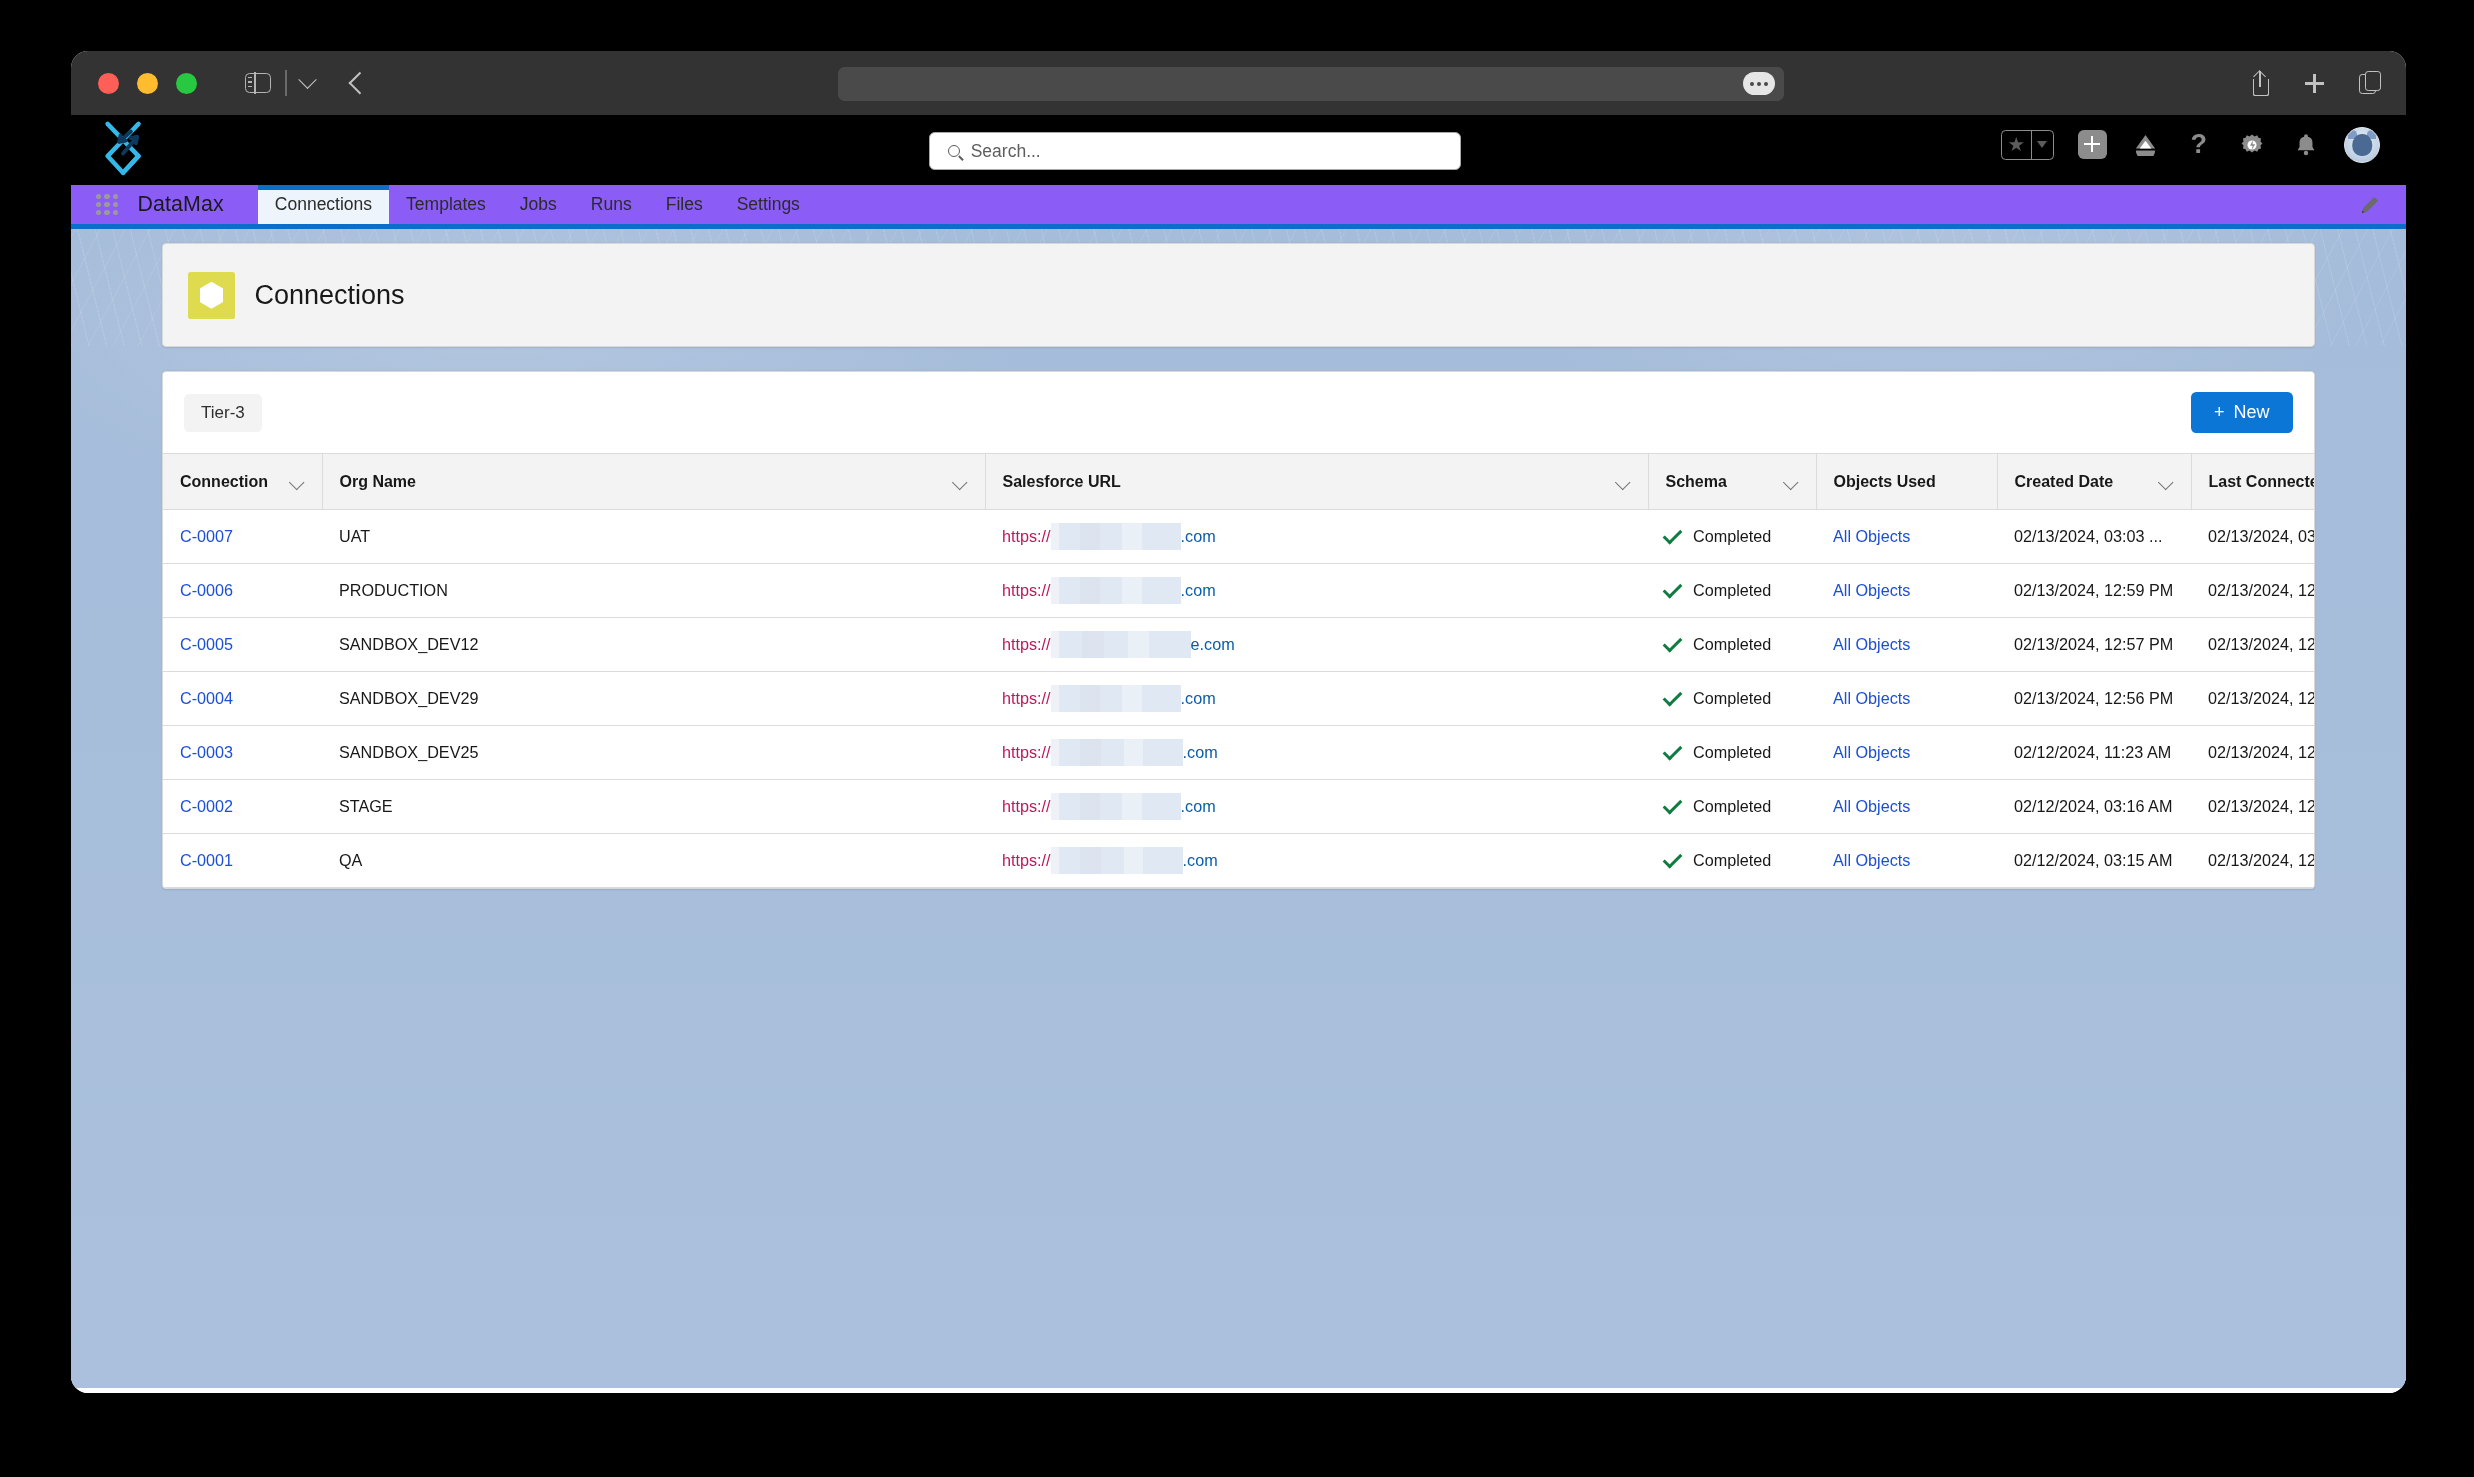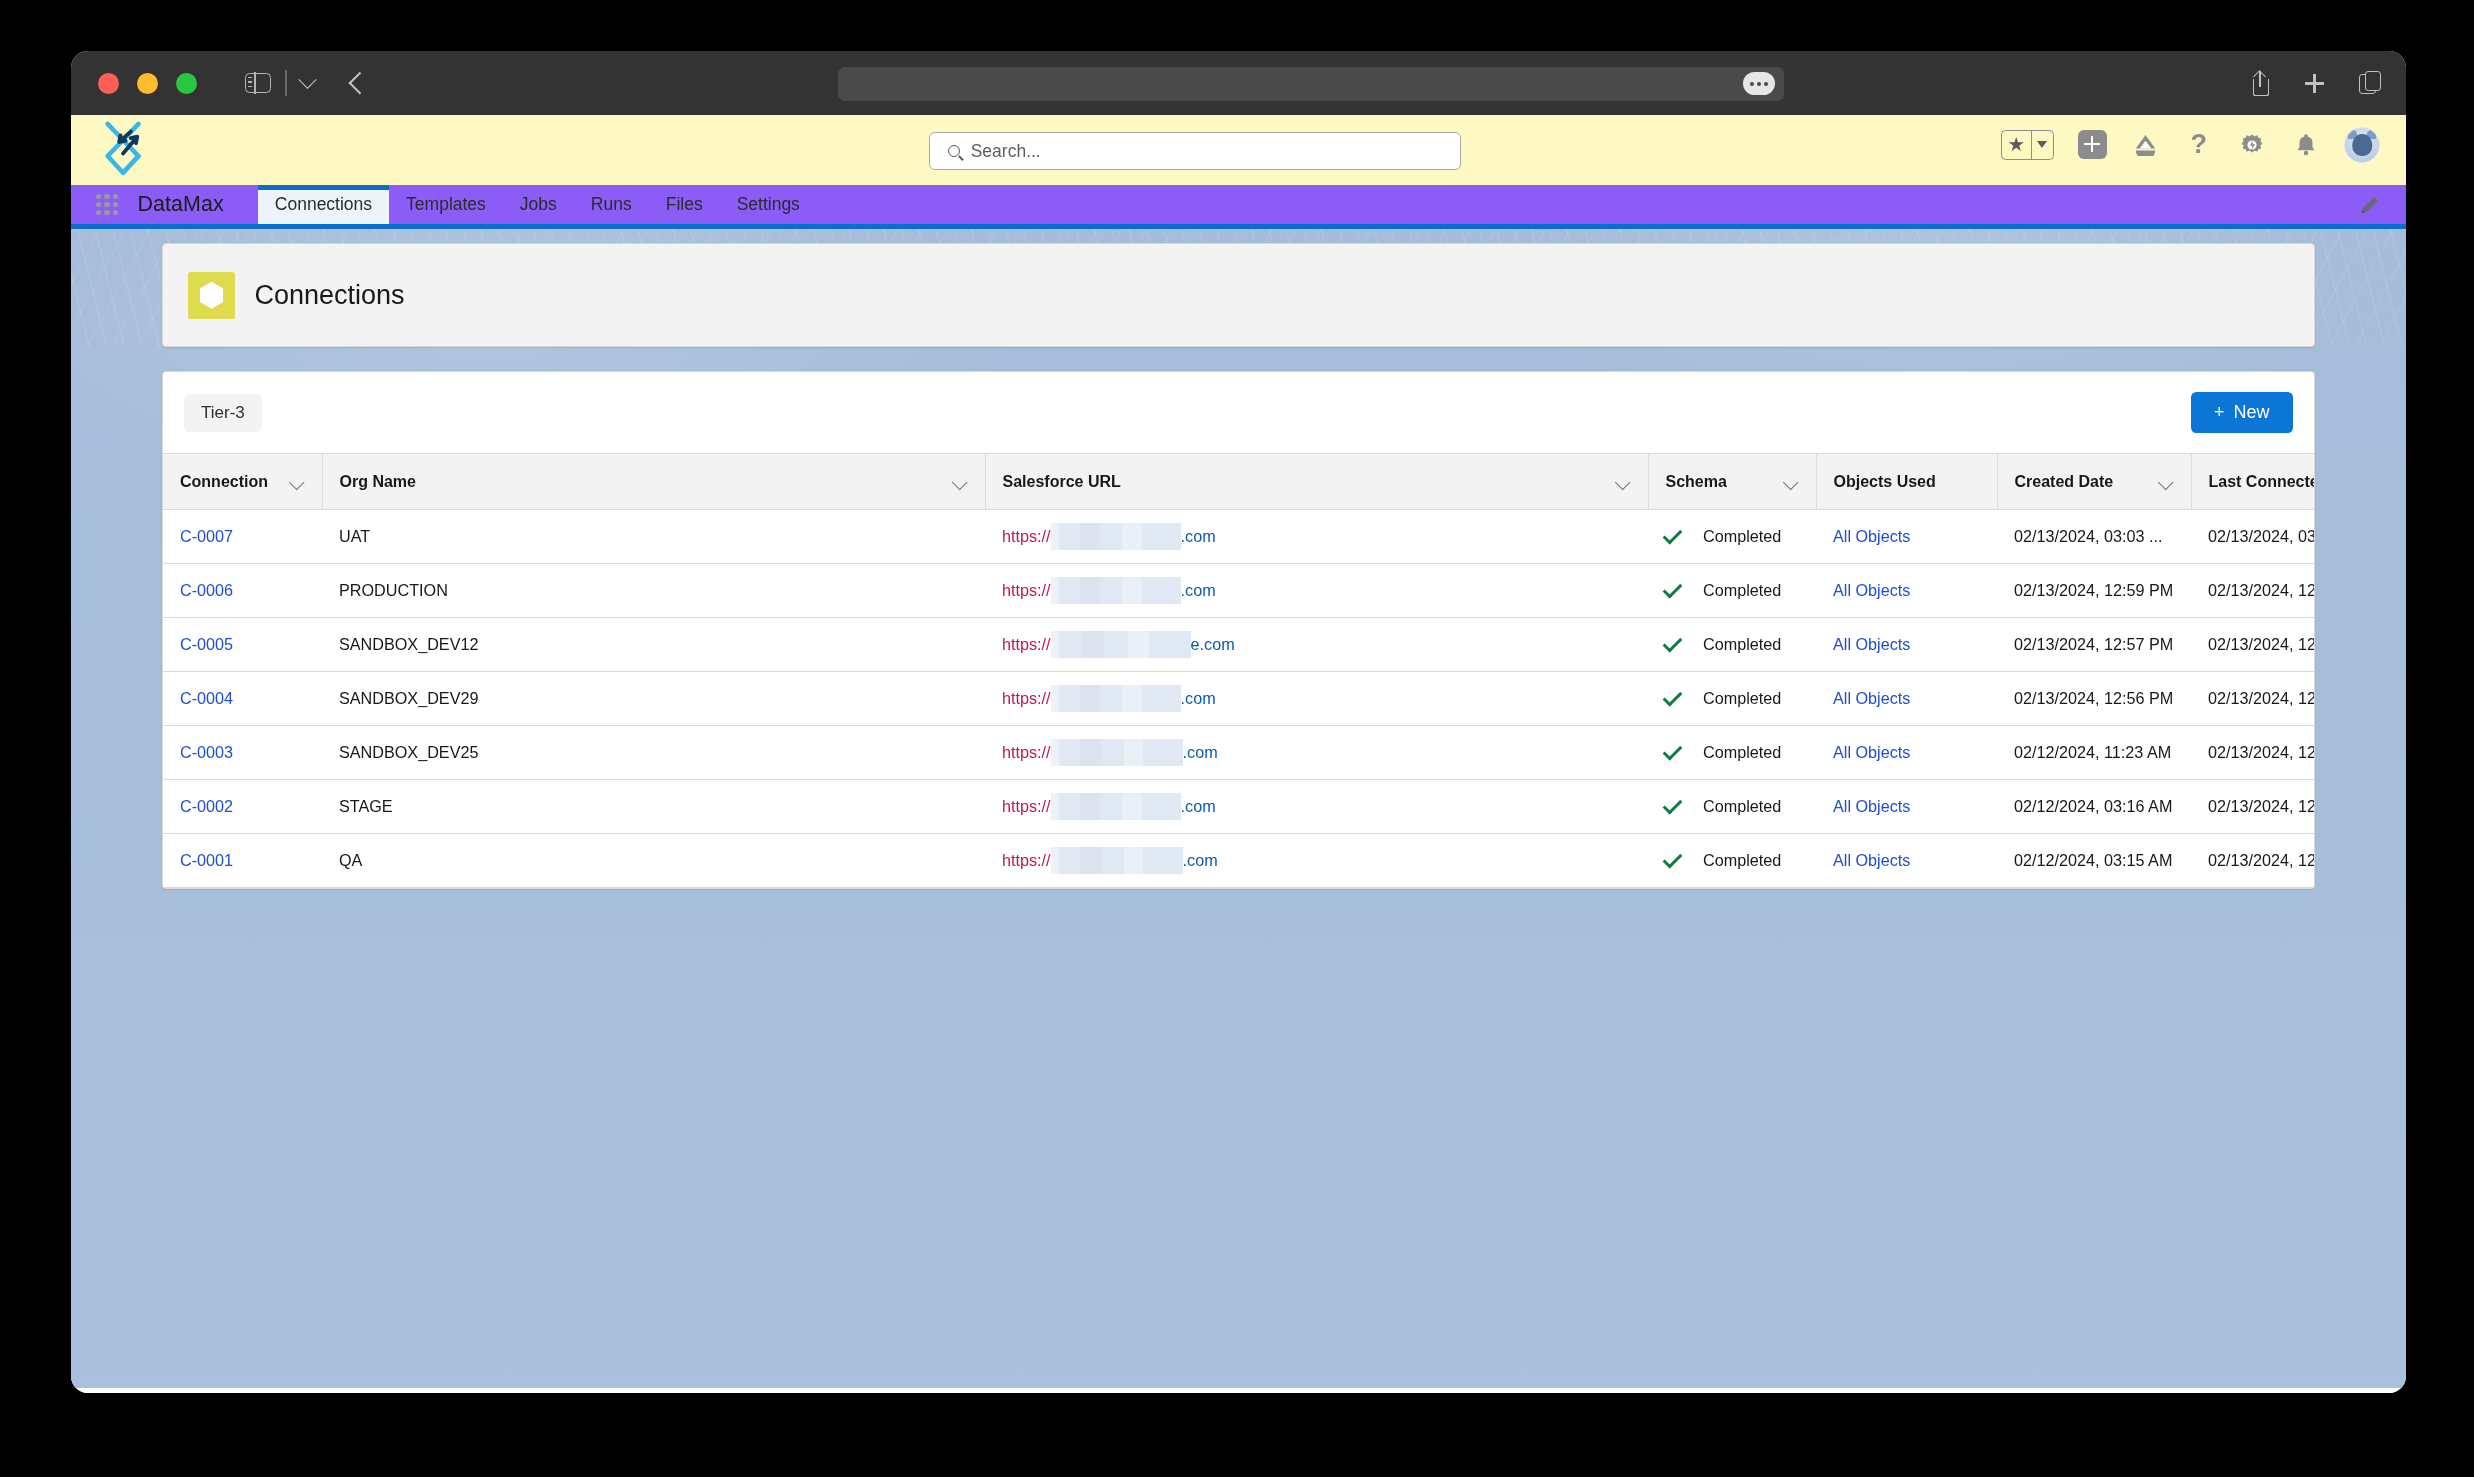--- a/index.html
+++ b/index.html
@@ -100,21 +100,21 @@
   }
   .ico-tabs:after {
     content:""; position:absolute; left:7.1px; top:1.3px; width:14.3px; height:18px;
     border:1.9px solid #c2c2c2; border-radius:3.2px; background:#333;
   }
 
   
   #sf-app { position:relative; height: calc(100% - 64px); background:#fff; }
 
   #sf-global-header {
-    position: relative; height: 70px; background:#fef9c3;
+    position: relative; height: 70px; background:#000000;
     display:flex; align-items:center;
   }
   #sf-logo { position:absolute; left: 26px; top: 5.2px; width: 65px; height: 58px; }
 
   #sf-search-wrap {
     position:absolute; left: 858px; top: 17px;
     width: 532px; height: 38px;
   }
   #sf-search {
     width:100%; height:100%;
@@ -287,21 +287,21 @@
     white-space: nowrap; overflow:hidden;
   }
   .link { color:#1d4ed8; text-decoration:none; cursor:pointer; }
   .url-cell { display:flex; align-items:center; }
   .url-scheme { color:#be185d; }
   .url-redacted {
     height: 27px; background: #e0e8f3; flex: none;
     background-image: linear-gradient(90deg, rgba(255,255,255,.45) 0 6%, transparent 6% 22%, rgba(0,0,0,.018) 22% 38%, transparent 38% 55%, rgba(255,255,255,.35) 55% 70%, transparent 70% 100%);
   }
   .url-tld { color:#0b5cab; }
-  .schema-cell { display:flex; align-items:center; gap: 20px; }
+  .schema-cell { display:flex; align-items:center; gap: 10px; }
   .check {
     width: 18px; height: 10.4px; flex:none;
     border-left: 3.2px solid #107c41; border-bottom: 3.2px solid #107c41;
     transform: rotate(-45deg) translateY(-1.9px);
   }
 
   
   col.c-connection { width: 159px; }
   col.c-org        { width: 663px; }
   col.c-url        { width: 663px; }

